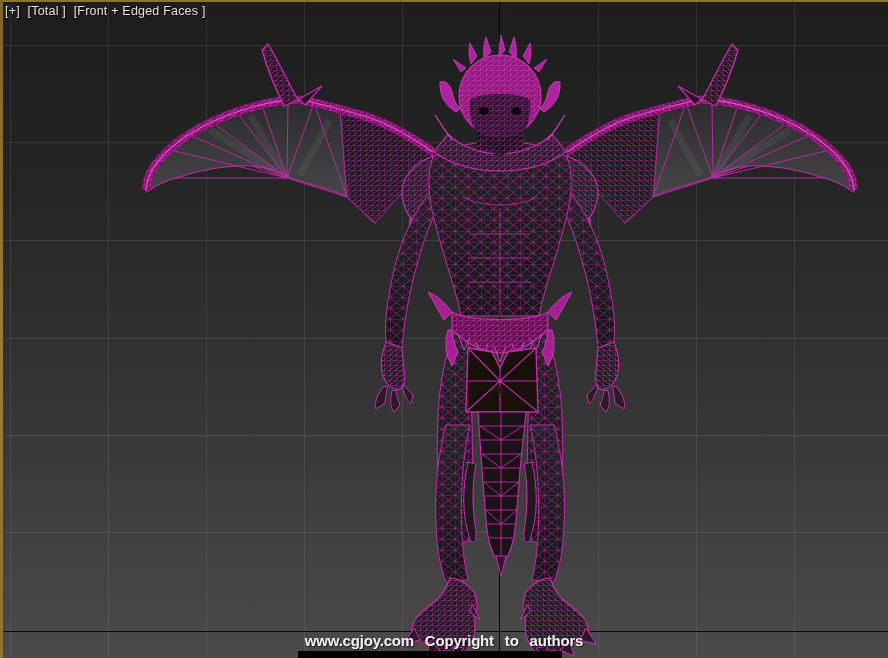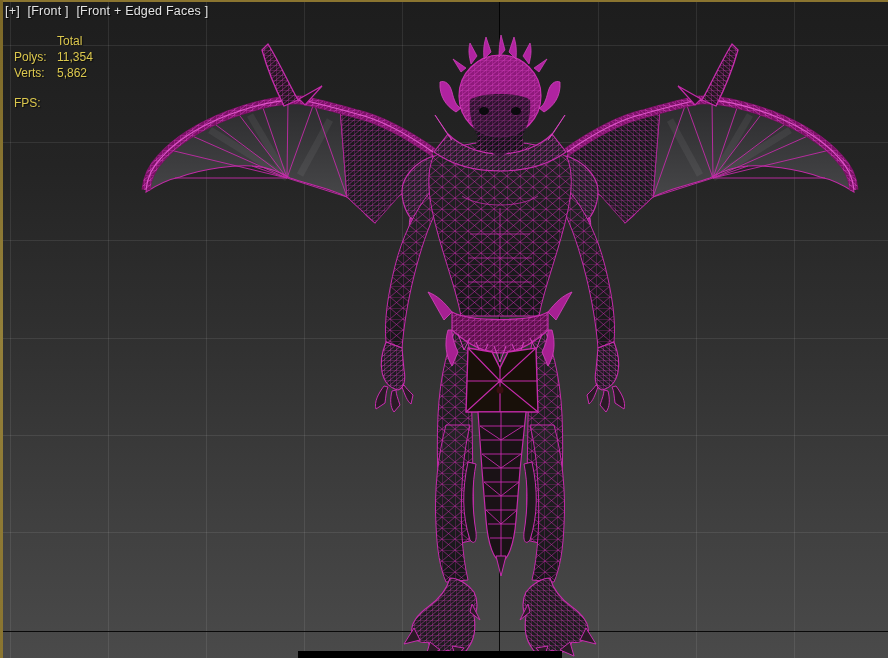--- a/index.html
+++ b/index.html
@@ -148,36 +148,20 @@
         <path d="M471,64 C469,56 468,50 470,43 L477,56 Z M484,59 C483,50 484,43 486,37 L491,52 Z M499,57 C499,48 500,40 501,35 L505,50 Z M516,59 C517,50 516,43 514,37 L509,52 Z M529,64 C531,56 532,50 530,43 L523,56 Z M461,72 L453,59 L466,68 Z M539,72 L547,59 L534,68 Z" fill="#b023a0" stroke="#d944c2" stroke-width="0.7"></path>
       </g>
     </g>
   </svg>
 
   <div class="vp-border-top"></div>
   <div class="vp-border-left"></div>
 
   <div class="vp-label">
     <span>[+]</span>
-    <span>[Front ]</span>
+    <span>[Total ]</span>
     <span>[Front + Edged Faces ]</span>
   </div>
 
-  <div class="stats">
-    <div class="row">
-      <span class="lab"></span>
-      <span>Total</span>
-    </div>
-    <div class="row">
-      <span class="lab">Polys:</span>
-      <span>11,354</span>
-    </div>
-    <div class="row">
-      <span class="lab">Verts:</span>
-      <span>5,862</span>
-    </div>
-    <div class="row fps">
-      <span>FPS:</span>
-    </div>
-  </div>
 
   <div class="bottom-bar"></div>
+  <div class="watermark">www.cgjoy.com Copyright to authors</div>
 </div>
 
 </body></html>

